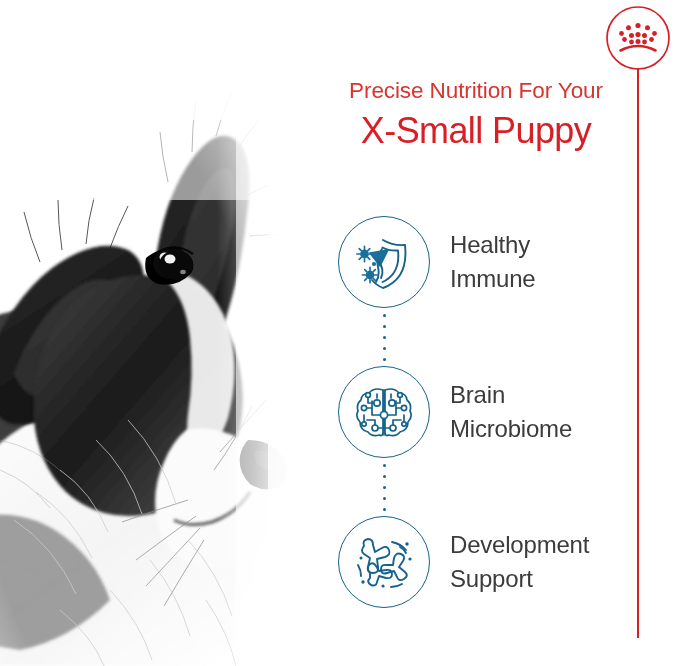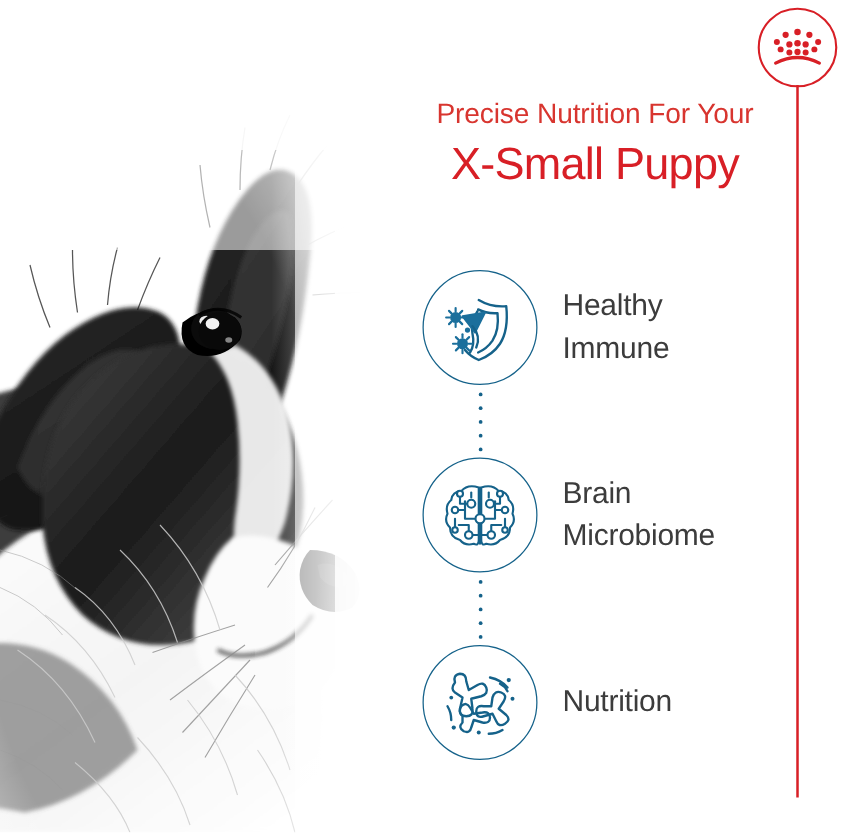--- a/index.html
+++ b/index.html
@@ -484,18 +484,19 @@
           <g fill="#15628a">
             <circle cx="53" cy="10" r="1.7"></circle>
             <circle cx="56" cy="25" r="1.6"></circle>
             <circle cx="9" cy="48" r="1.7"></circle>
             <circle cx="29" cy="52" r="1.6"></circle>
             <circle cx="7" cy="24" r="1.5"></circle>
           </g>
         </svg>
       </div>
       <div class="benefit-label">
-        <span class="lbl-line">Nutrition</span>
+        <span class="lbl-line">Development</span>
+        <span class="lbl-line">Support</span>
       </div>
     </div>
 
   </div>
 </div>
 
 </body></html>

